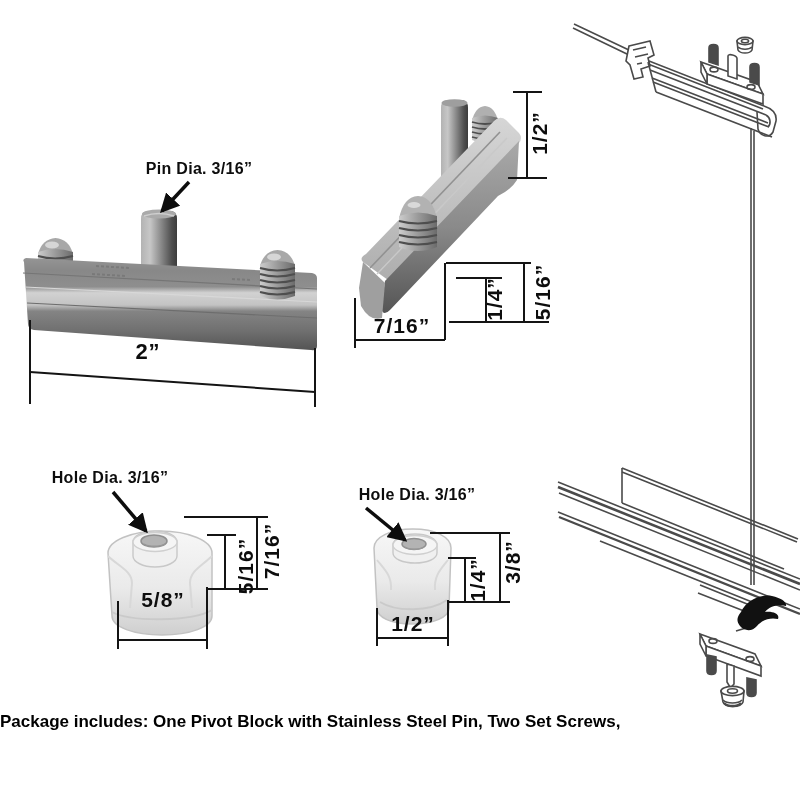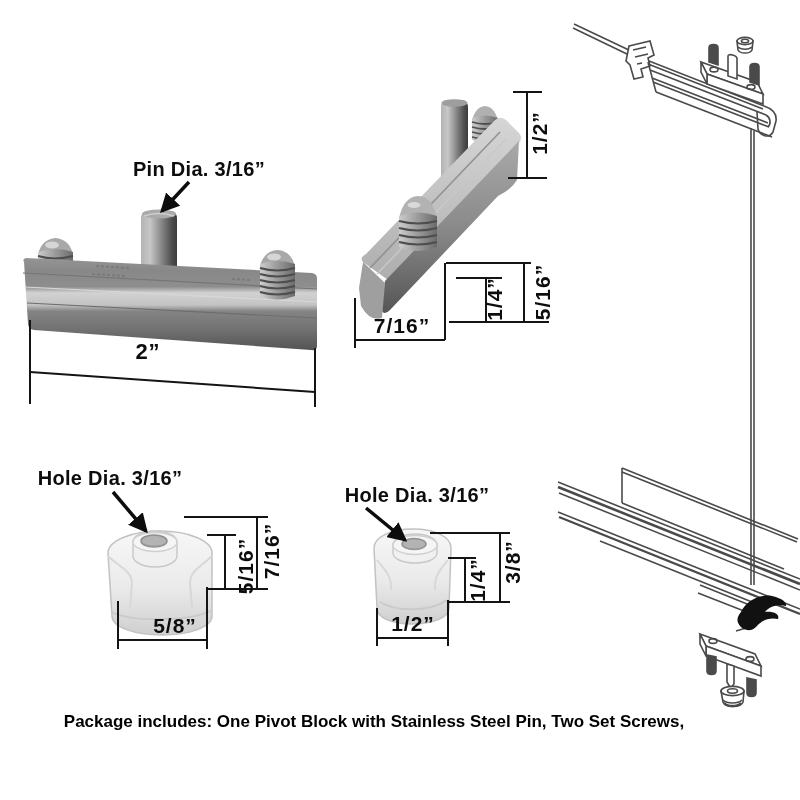--- a/index.html
+++ b/index.html
@@ -1,24 +1,24 @@
 <!DOCTYPE html>
 <html><head>
 <meta charset="utf-8">
 <style>
   html,body{margin:0;padding:0;background:#fff;}
   .canvas{position:relative;width:800px;height:800px;background:#fff;overflow:hidden;
           font-family:"Liberation Sans", sans-serif;}
   svg.art{position:absolute;left:0;top:0;}
   .lbl{position:absolute;transform:translate(-50%,-50%);font-weight:bold;color:#0d0d0d;
-       white-space:nowrap;font-size:20px;letter-spacing:.3px;}
+       white-space:nowrap;font-size:16px;letter-spacing:.3px;}
   .lbl.rot{transform:translate(-50%,-50%) rotate(-90deg);}
   .lbl.dim{font-size:21px;letter-spacing:1px;}
   .lbl.big{font-size:22px;}
-  .caption{position:absolute;left:0;width:748px;text-align:center;font-weight:bold;
+  .caption{position:absolute;left:0;width:748px;font-weight:bold;
            font-size:17px;color:#000;line-height:22px;}
 </style>
 </head>
 <body>
 
 <div class="canvas">
 
 <svg class="art" width="800" height="800" viewBox="0 0 800 800">
   <defs>
     <marker id="arrow" viewBox="0 0 10 10" refX="8.5" refY="5" markerWidth="5.5" markerHeight="5.5" orient="auto-start-reverse">
@@ -274,21 +274,21 @@
 <div class="lbl dim big" style="left:148px;top:352px;">2”</div>
 
 <div class="lbl dim rot" style="left:540px;top:133px;">1/2”</div>
 <div class="lbl dim rot" style="left:495px;top:299px;">1/4”</div>
 <div class="lbl dim rot" style="left:543px;top:292px;">5/16”</div>
 <div class="lbl dim" style="left:402px;top:326px;">7/16”</div>
 
 <div class="lbl" style="left:110px;top:478px;">Hole Dia. 3/16”</div>
 <div class="lbl dim rot" style="left:246px;top:566px;">5/16”</div>
 <div class="lbl dim rot" style="left:272px;top:551px;">7/16”</div>
-<div class="lbl dim" style="left:163px;top:626px;margin-left:12px;">5/8”</div>
+<div class="lbl dim" style="left:163px;top:600px;">5/8”</div>
 
 <div class="lbl" style="left:417px;top:495px;">Hole Dia. 3/16”</div>
 <div class="lbl dim rot" style="left:478px;top:580px;">1/4”</div>
 <div class="lbl dim rot" style="left:513px;top:562px;">3/8”</div>
 <div class="lbl dim" style="left:413px;top:624px;">1/2”</div>
 
 <div class="caption" style="top:711px;">Package includes: One Pivot Block with Stainless Steel Pin, Two Set Screws,</div>
 
 </div>
 

